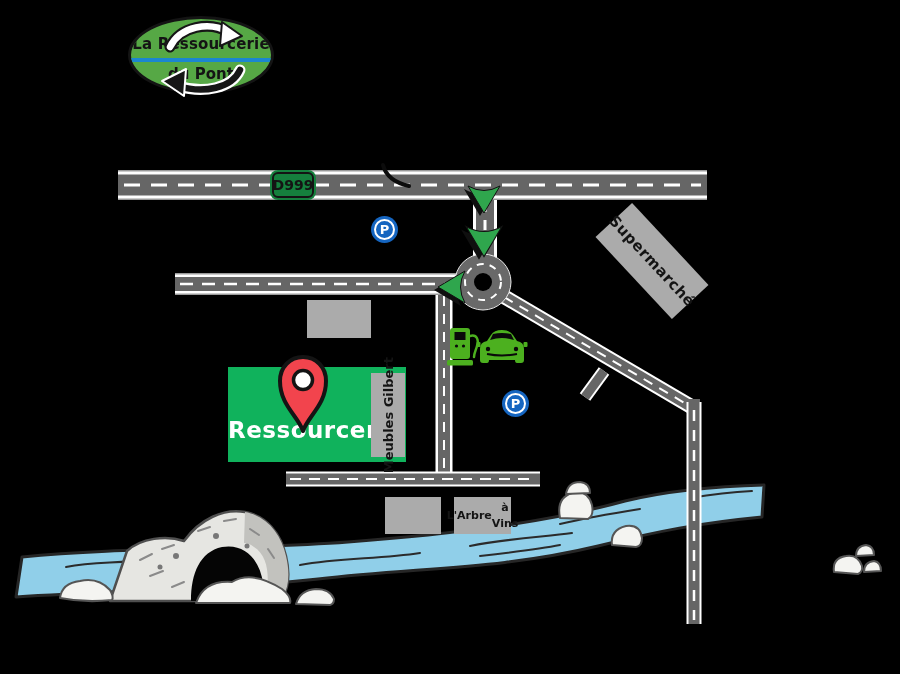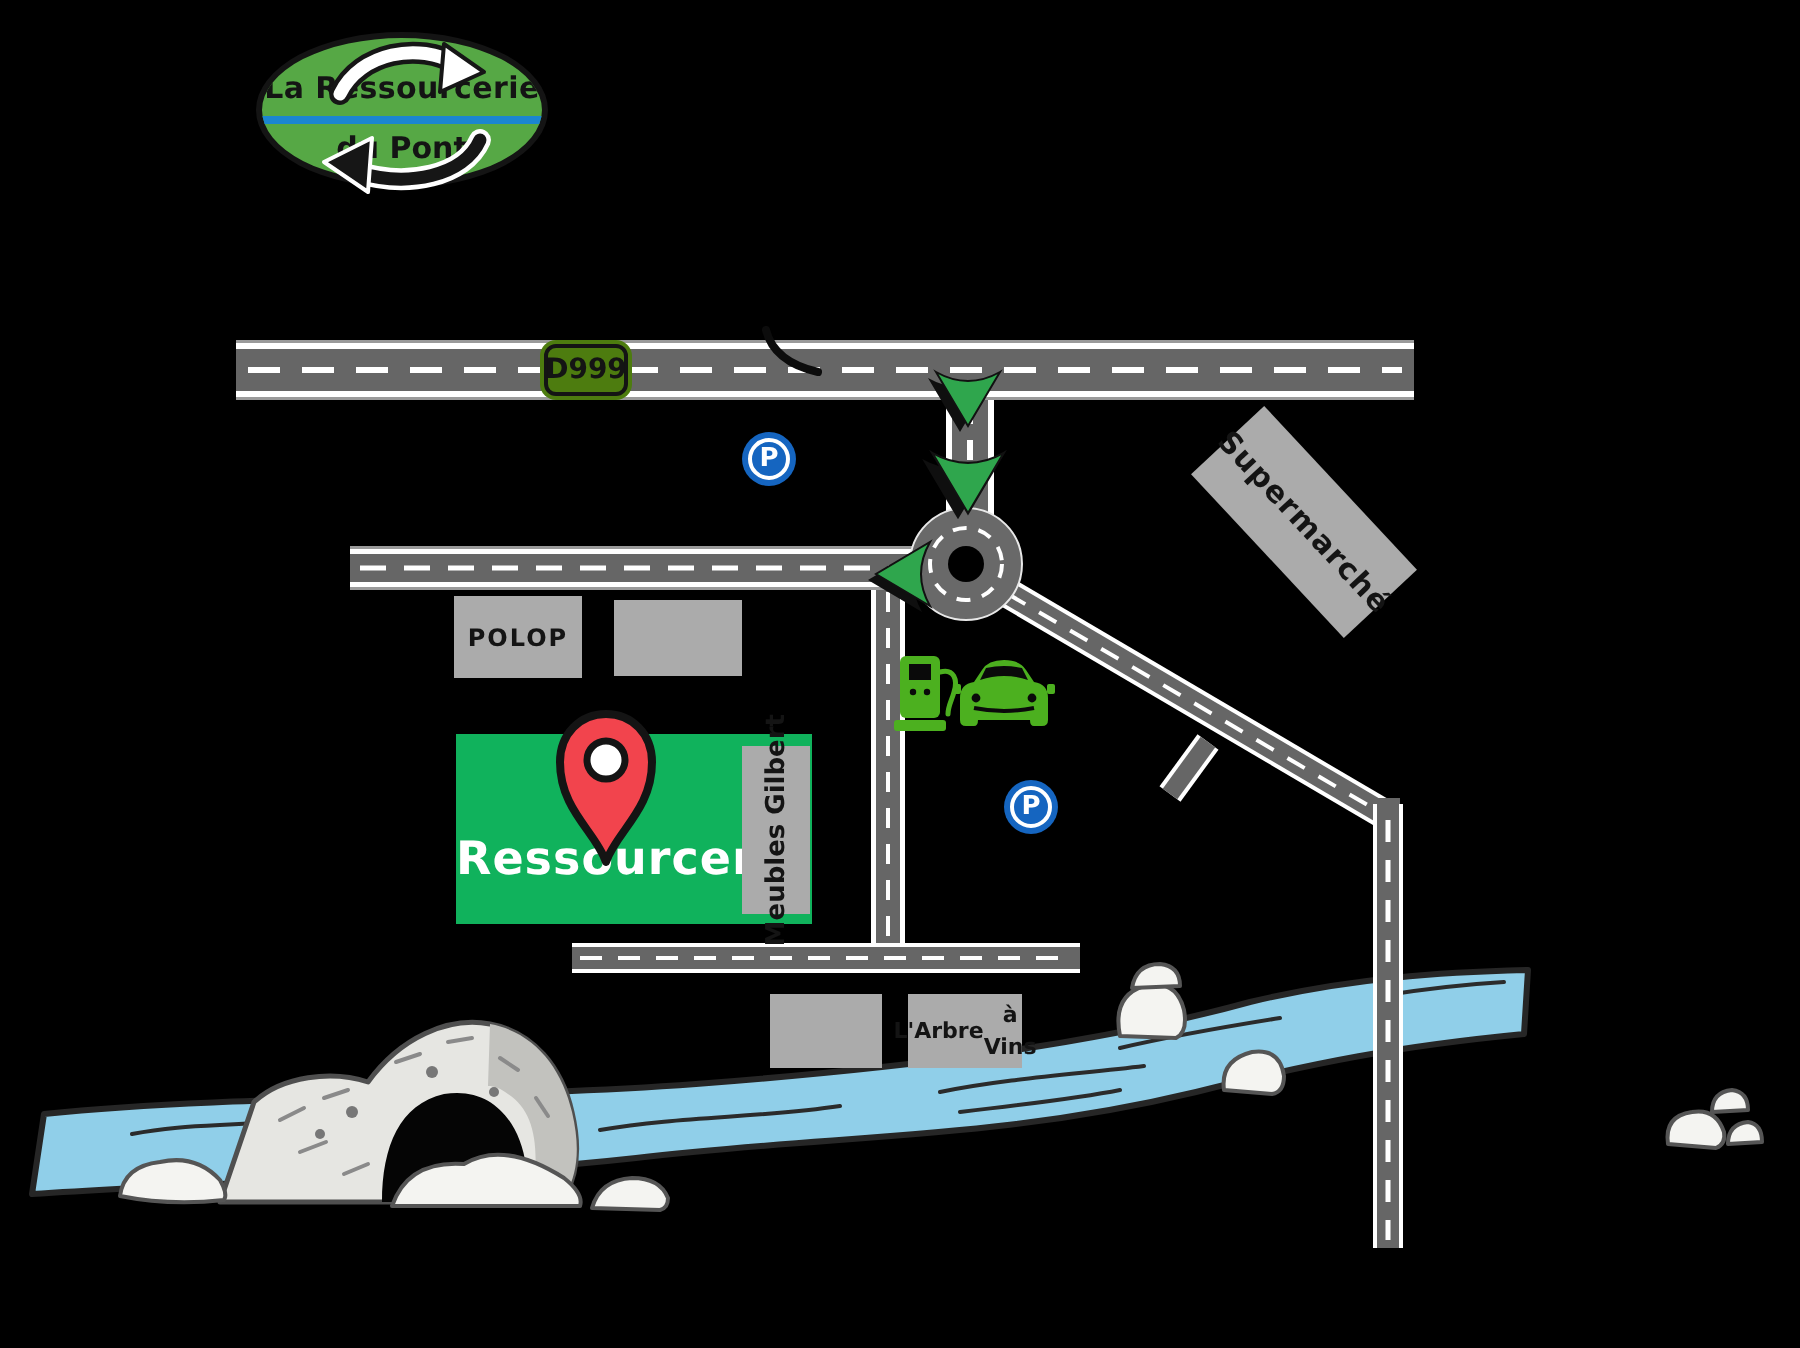--- a/index.html
+++ b/index.html
@@ -15,21 +15,21 @@
     background:#56a845; border:3px solid #141414; border-radius:50%; overflow:hidden; }
   .logo-l1 { position:absolute; top:16px; width:100%; text-align:center;
     font-weight:bold; font-size:15px; color:#141414; letter-spacing:0.2px; }
   .logo-divider { position:absolute; top:39px; left:0; right:0; height:4px; background:#1b86d0; }
   .logo-l2 { position:absolute; top:46px; width:100%; text-align:center;
     font-weight:bold; font-size:15px; color:#141414; }
   .logo-arrows { position:absolute; left:-16px; top:-14px; width:180px; height:110px; }
 
   
   .d999 { position:absolute; left:270px; top:170px; width:46px; height:30px;
-    background:#4d7c0f; border-radius:8px; display:flex; align-items:center; justify-content:center; }
+    background:#15803d; border-radius:8px; display:flex; align-items:center; justify-content:center; }
   .d999-inner { width:38px; height:22px; border:2.5px solid #141414; border-radius:6px;
     display:flex; align-items:center; justify-content:center;
     font-weight:bold; font-size:14px; color:#141414; }
 
   
   .bld { position:absolute; background:#ababab; color:#141414; font-weight:bold;
     display:flex; align-items:center; justify-content:center; text-align:center; }
   .bld-polop { left:227px; top:298px; width:64px; height:41px; font-size:12px; letter-spacing:1px; }
   .bld-2 { left:307px; top:300px; width:64px; height:38px; }
   .bld-3 { left:385px; top:497px; width:56px; height:37px; }
@@ -199,23 +199,20 @@
       <path d="M128,68 C120,86 92,92 66,84" fill="none" stroke="#ffffff" stroke-width="11" stroke-linecap="round"></path>
       <path d="M128,68 C120,86 92,92 66,84" fill="none" stroke="#161616" stroke-width="6.5" stroke-linecap="round"></path>
       <polygon points="72,94 50,79 74,67" fill="#161616" stroke="#ffffff" stroke-width="2" stroke-linejoin="round"></polygon>
     </svg>
   </div>
 
   <div class="d999">
     <div class="d999-inner">D999</div>
   </div>
 
-  <div class="bld bld-polop">
-    <span>POLOP</span>
-  </div>
   <div class="bld bld-2"></div>
   <div class="bld bld-super">
     <span>Supermarché</span>
   </div>
   <div class="bld bld-3"></div>
   <div class="bld bld-arbre">
     <span>L'Arbre</span>
     <span>à Vins</span>
   </div>
 

